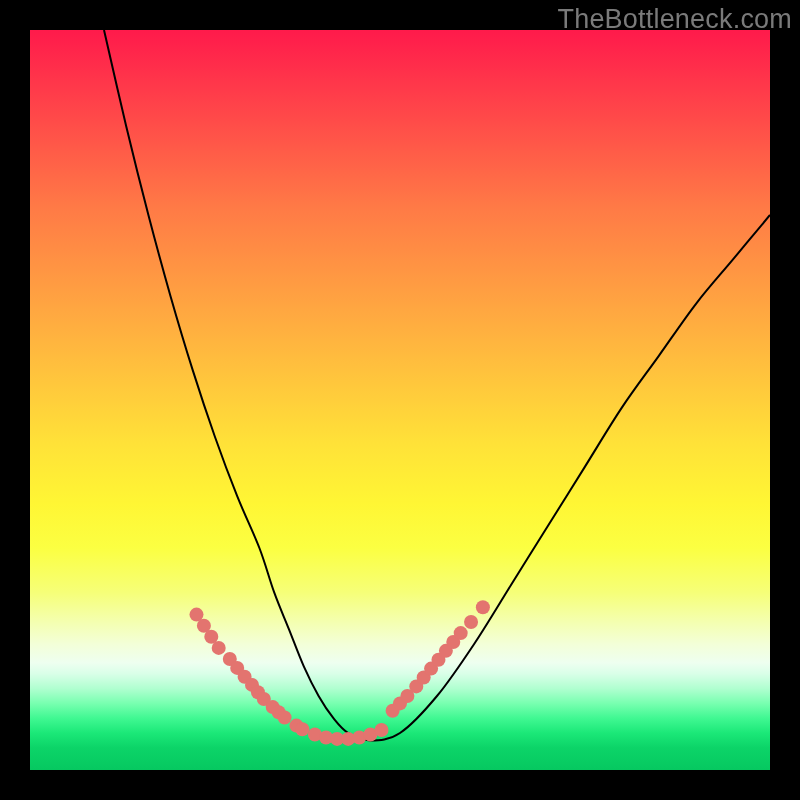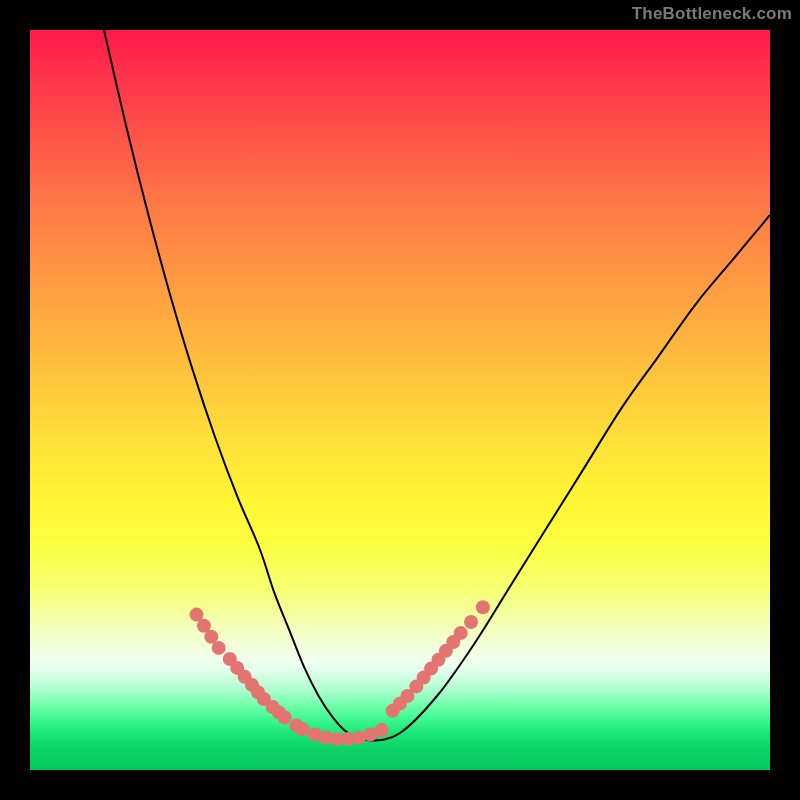--- a/index.html
+++ b/index.html
@@ -54,22 +54,22 @@
     left: 0;
     top: 0;
     width: 740px;
     height: 740px;
   }
   .watermark {
     position: absolute;
     top: 4px;
     right: 8px;
     color: #7a7a7a;
-    font-size: 17px;
-    font-weight: 700;
+    font-size: 27px;
+    font-weight: 400;
     letter-spacing: 0.2px;
     user-select: none;
     text-align: center;
   }
 </style>
 </head>
 <body>
 
 <div class="frame">
   <div class="watermark">TheBottleneck.com</div>

